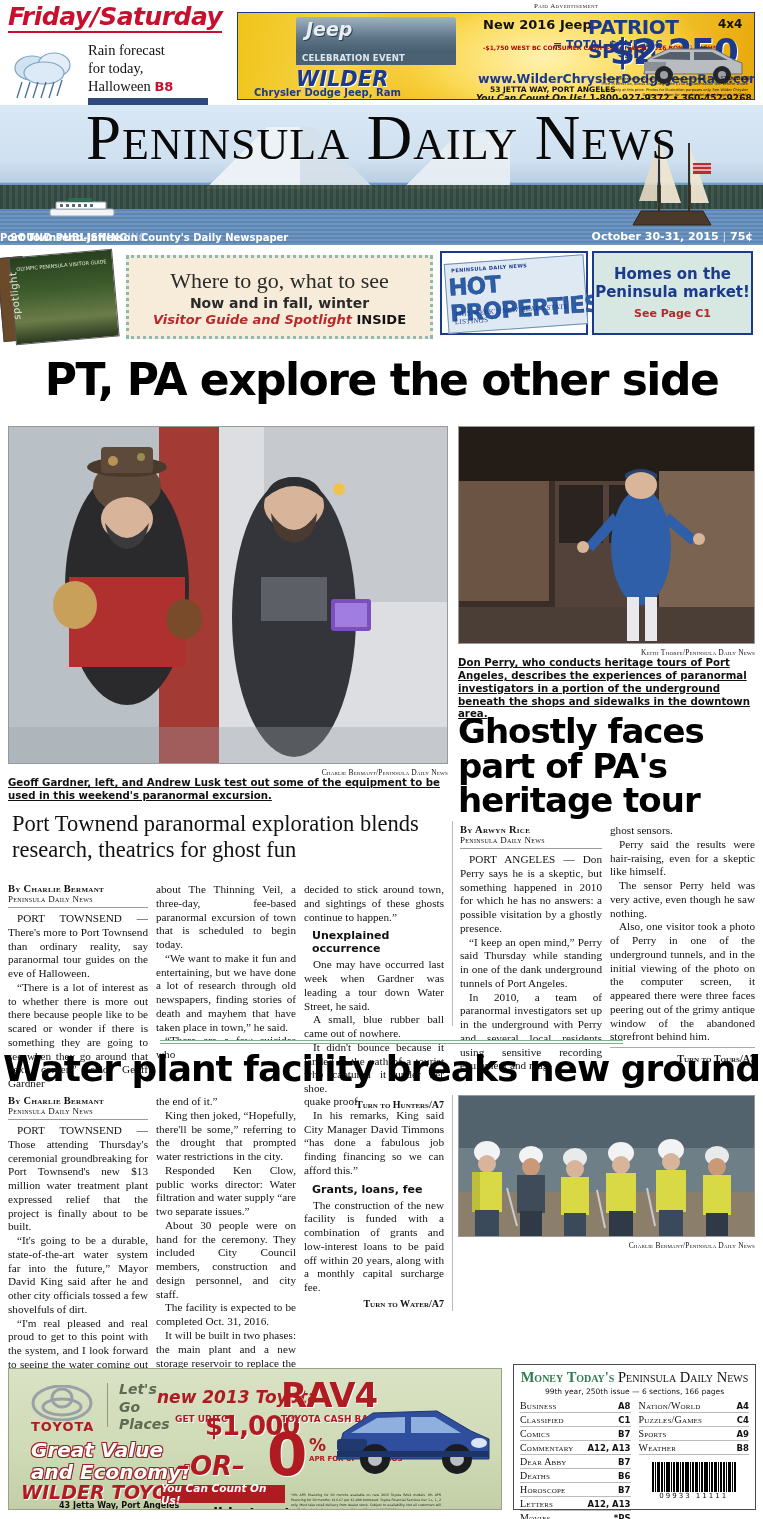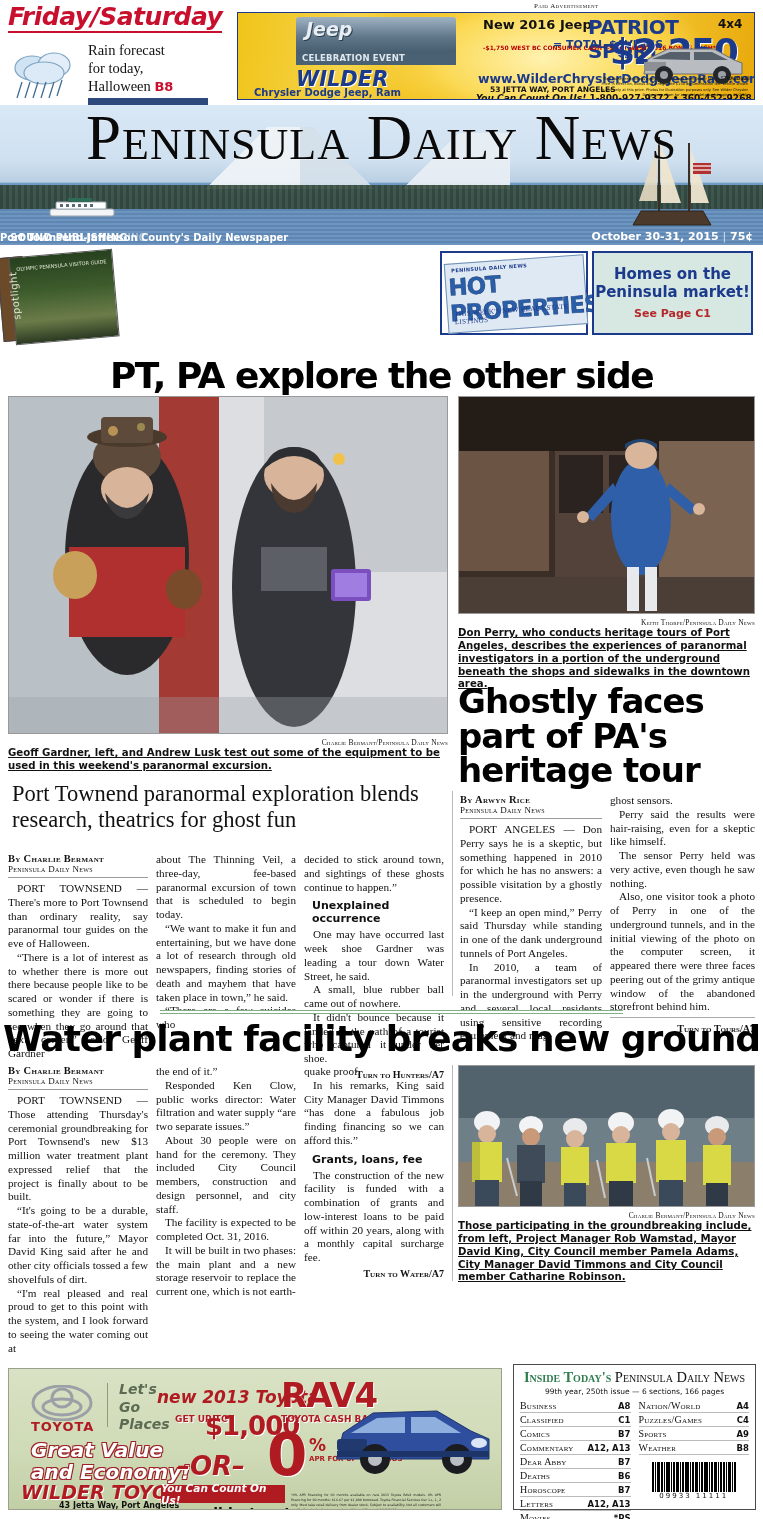--- a/index.html
+++ b/index.html
@@ -128,22 +128,22 @@
   .hp-main{position:absolute;left:2px;top:10px;font-family:"DejaVu Sans",sans-serif;font-weight:bold;
     font-size:23px;color:#2b5ea8;letter-spacing:-1px;-webkit-text-stroke:0.4px #15356b;}
   .hp-sub{position:absolute;left:6px;top:46px;font-family:"Liberation Serif",serif;font-variant:small-caps;
     font-size:7px;color:#1b3a8c;letter-spacing:.3px;}
   .hp-right{position:absolute;left:152px;top:0;width:161px;height:84px;background:#d7e7e2;
     border:2px solid #1b3a8c;display:flex;flex-direction:column;align-items:center;justify-content:center;gap:2px;}
   .hpr1{font-family:"DejaVu Sans",sans-serif;font-weight:bold;font-size:15px;color:#1b3a8c;line-height:1.15;text-align:center;}
   .hpr2{font-family:"DejaVu Sans",sans-serif;font-weight:bold;font-size:11px;color:#b42a2a;margin-top:4px;}
 
   
-  .mainhead{font-family:"DejaVu Sans",sans-serif;font-weight:bold;font-size:36px;color:#000;
-    text-align:center;letter-spacing:-1.5px;line-height:1;margin:8px 0 2px;}
+  .mainhead{font-family:"DejaVu Sans",sans-serif;font-weight:bold;font-size:44px;color:#000;
+    text-align:center;letter-spacing:-1.5px;line-height:1;margin:8px 0 24px;}
 
   
   .photorow{position:relative;height:395px;}
   .ph-left{position:absolute;left:8px;top:0;width:440px;height:338px;border:1px solid #999;overflow:hidden;
     background:linear-gradient(#c9ccd2,#a8acb4);}
   .ph-right{position:absolute;left:458px;top:0;width:297px;height:218px;border:1px solid #999;overflow:hidden;
     background:linear-gradient(#4a3b33,#2a211c);}
   .credit{font-family:"Liberation Serif",serif;font-variant:small-caps;font-size:7.5px;color:#111;
     text-align:right;padding-top:2px;letter-spacing:.2px;}
   .capt{font-family:"DejaVu Sans",sans-serif;font-weight:bold;font-size:10.2px;color:#111;line-height:1.26;text-decoration:underline;}
@@ -355,20 +355,28 @@
     </div>
   </div>
 
   <div class="promos">
     <div class="promo-left">
       <div class="spot-cover2"></div>
       <div class="spot-cover">
         <div class="spot-cap">OLYMPIC PENINSULA VISITOR GUIDE</div>
         <div class="spot-word">spotlight</div>
       </div>
+      <div class="promo-box">
+        <div class="pb1">Where to go, what to see</div>
+        <div class="pb2">Now and in fall, winter</div>
+        <div class="pb3">
+          <span>Visitor Guide and Spotlight</span>
+          <b>INSIDE</b>
+        </div>
+      </div>
     </div>
 
     <div class="promo-right">
       <div class="hp-outer">
         <div class="hp-tilt">
           <div class="hp-k">PENINSULA DAILY NEWS</div>
           <div class="hp-main">HOT PROPERTIES</div>
           <div class="hp-sub">THIS WEEK'S NEW REAL ESTATE LISTINGS</div>
         </div>
       </div>
@@ -472,21 +480,21 @@
 
     <div class="col" style="position:absolute;left:156px;top:62px;width:140px;">
       <p class="noind">about The Thinning Veil, a three-day, fee-based paranormal excursion of town that is scheduled to begin today.</p>
       <p>“We want to make it fun and entertaining, but we have done a lot of research through old newspapers, finding stories of death and mayhem that have taken place in town,” he said.</p>
       <p>“There are a few suicides who</p>
     </div>
 
     <div class="col" style="position:absolute;left:304px;top:62px;width:140px;">
       <p class="noind">decided to stick around town, and sightings of these ghosts continue to happen.”</p>
       <div class="subhead">Unexplained occurrence</div>
-      <p>One may have occurred last week shoe Gardner was leading a tour down Water Street, he said.</p>
+      <p>One may have occurred last week when Gardner was leading a tour down Water Street, he said.</p>
       <p>A small, blue rubber ball came out of nowhere.</p>
       <p>It didn't bounce because it landed in the path of a tourist who captured it under her shoe.</p>
       <div class="turnto">Turn to Hunters/A7</div>
     </div>
 
     <div class="col" style="position:absolute;left:460px;top:3px;width:142px;">
       <div class="byline">By Arwyn Rice</div>
       <div class="byline2">Peninsula Daily News</div>
       <div class="byrule"></div>
       <p>PORT ANGELES — Don Perry says he is a skeptic, but something happened in 2010 for which he has no answers: a possible visitation by a ghostly presence.</p>
@@ -516,20 +524,21 @@
         <div class="byline">By Charlie Bermant</div>
         <div class="byline2">Peninsula Daily News</div>
         <div class="byrule"></div>
         <p>PORT TOWNSEND — Those attending Thursday's ceremonial groundbreaking for Port Townsend's new $13 million water treatment plant expressed relief that the project is finally about to be built.</p>
         <p>“It's going to be a durable, state-of-the-art water system far into the future,” Mayor David King said after he and other city officials tossed a few shovelfuls of dirt.</p>
         <p>“I'm real pleased and real proud to get to this point with the system, and I look forward to seeing the water coming out at</p>
       </div>
 
       <div class="col" style="position:absolute;left:156px;top:0;width:140px;">
         <p class="noind">the end of it.”</p>
+        <p>King then joked, “Hopefully, there'll be some,” referring to the drought that prompted water restrictions in the city.</p>
         <p>Responded Ken Clow, public works director: Water filtration and water supply “are two separate issues.”</p>
         <p>About 30 people were on hand for the ceremony. They included City Council members, construction and design personnel, and city staff.</p>
         <p>The facility is expected to be completed Oct. 31, 2016.</p>
         <p>It will be built in two phases: the main plant and a new storage reservoir to replace the current one, which is not earth-</p>
       </div>
 
       <div class="col" style="position:absolute;left:304px;top:0;width:140px;">
         <p class="noind">quake proof.</p>
         <p>In his remarks, King said City Manager David Timmons “has done a fabulous job finding financing so we can afford this.”</p>
         <div class="subhead">Grants, loans, fee</div>
@@ -583,21 +592,20 @@
           </g>
           <g stroke="#c9cbce" stroke-width="2">
             <line x1="48" y1="92" x2="58" y2="130"></line>
               <line x1="138" y1="94" x2="146" y2="132"></line>
             <line x1="188" y1="92" x2="196" y2="130"></line>
           </g>
         </svg>
       </div>
       <div style="position:absolute;left:458px;top:144px;width:297px;">
         <div class="credit">Charlie Bermant/Peninsula Daily News</div>
-        <div class="capt">Those participating in the groundbreaking include, from left, Project Manager Rob Wamstad, Mayor David King, City Council member Pamela Adams, City Manager David Timmons and City Council member Catharine Robinson.</div>
       </div>
     </div>
   </div>
 
   <div class="toyota">
     <div class="ty-logo">
       <svg viewBox="0 0 62 36" width="62" height="36">
         <ellipse cx="31" cy="18" rx="29" ry="17" fill="none" stroke="#9aa0a6" stroke-width="3"></ellipse>
         <ellipse cx="31" cy="13" rx="10" ry="9" fill="none" stroke="#9aa0a6" stroke-width="3"></ellipse>
         <ellipse cx="31" cy="22" rx="19" ry="8" fill="none" stroke="#9aa0a6" stroke-width="3"></ellipse>
@@ -642,21 +650,21 @@
           <circle cx="46" cy="74" r="7" fill="#b9bec4"></circle>
         <circle cx="128" cy="74" r="15" fill="#1a1c1f"></circle>
           <circle cx="128" cy="74" r="7" fill="#b9bec4"></circle>
         <rect x="8" y="66" width="152" height="6" fill="#1d3468"></rect>
       </svg>
     </div>
   </div>
 
   <div class="indexbox">
     <div class="ib-title">
-      <span class="green">Inside Today's</span>
+      <span class="green">Money Today's</span>
       <span>Peninsula Daily News</span>
     </div>
     <div class="ib-sub">99th year, 250th issue — 6 sections, 166 pages</div>
     <div class="ib-cols">
       <div class="ib-col">
         <div class="ib-row">
             <span class="ib-name">Business</span>
             <span class="ib-pg">A8</span>
           </div>
         <div class="ib-row">

